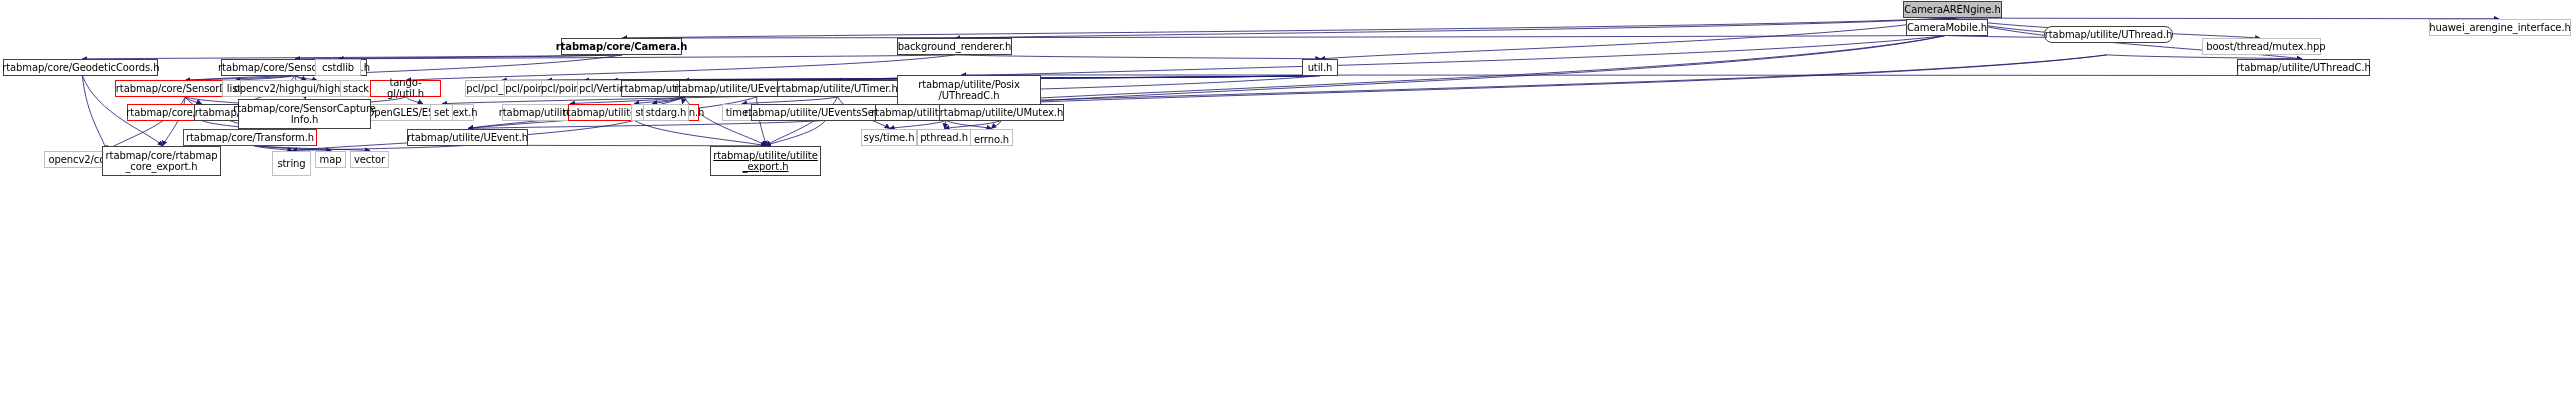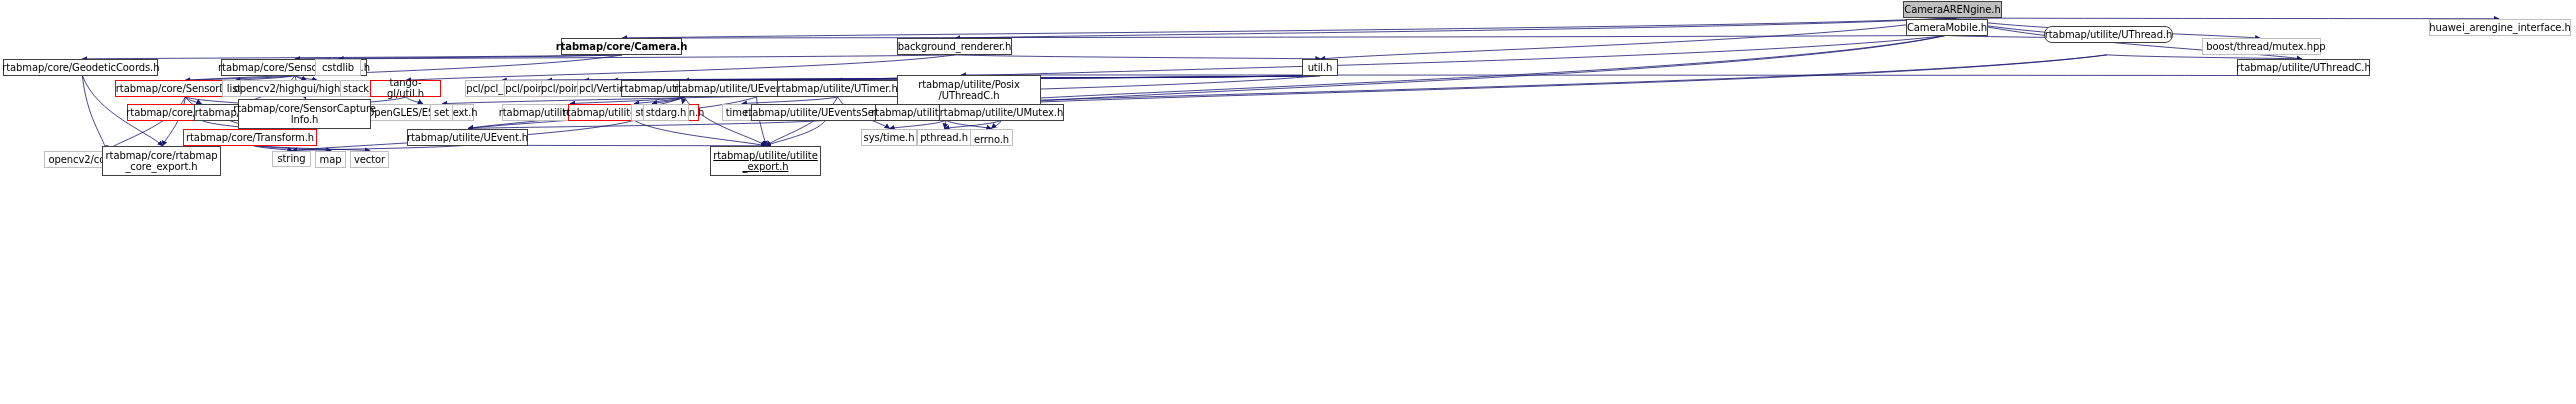--- a/index.html
+++ b/index.html
@@ -173,20 +173,20 @@
       <div class="gnode solid" style="left: 875px; top: 104px; width: 142px; height: 16.7px;"><span>rtabmap/utilite/USemaphore.h</span></div>
       <div class="gnode solid" style="left: 939px; top: 104px; width: 125px; height: 16.7px;"><span>rtabmap/utilite/UMutex.h</span></div>
       <div class="gnode solid" style="left: 407px; top: 129px; width: 121px; height: 16.7px;"><span>rtabmap/utilite/UEvent.h</span></div>
       <div class="gnode plain" style="left: 861px; top: 129px; width: 56px; height: 16.7px;"><span>sys/time.h</span></div>
       <div class="gnode plain" style="left: 917px; top: 129px; width: 54px; height: 16.7px;"><span>pthread.h</span></div>
       <div class="gnode plain" style="left: 970px; top: 129px; width: 43px; height: 16.7px; align-items: flex-end;"><span>errno.h</span></div>
       <div class="gnode red" style="left: 183px; top: 129px; width: 134px; height: 16.7px;"><span>rtabmap/core/Transform.h</span></div>
       <div class="gnode plain" style="left: 44px; top: 151px; width: 122px; height: 16.7px;"><span>opencv2/core/core.hpp</span></div>
       <div class="gnode solid" style="left: 102px; top: 146px; width: 119px; height: 29.5px;"><span>rtabmap/core/rtabmap
 _core_export.h</span></div>
-      <div class="gnode plain" style="left: 272px; top: 151px; width: 39px; height: 16px;"><span>string</span></div>
+      <div class="gnode plain" style="left: 272px; top: 151px; width: 39px; height: 25px;"><span>string</span></div>
       <div class="gnode plain" style="left: 315px; top: 151px; width: 31px; height: 16.7px;"><span>map</span></div>
       <div class="gnode plain" style="left: 350px; top: 151px; width: 39px; height: 16.7px;"><span>vector</span></div>
       <div class="gnode solid" style="left: 710px; top: 146px; width: 111px; height: 29.5px; text-decoration: underline;"><span>rtabmap/utilite/utilite
 _export.h</span></div>
     </div>
 </div>
 
 
 </body></html>

